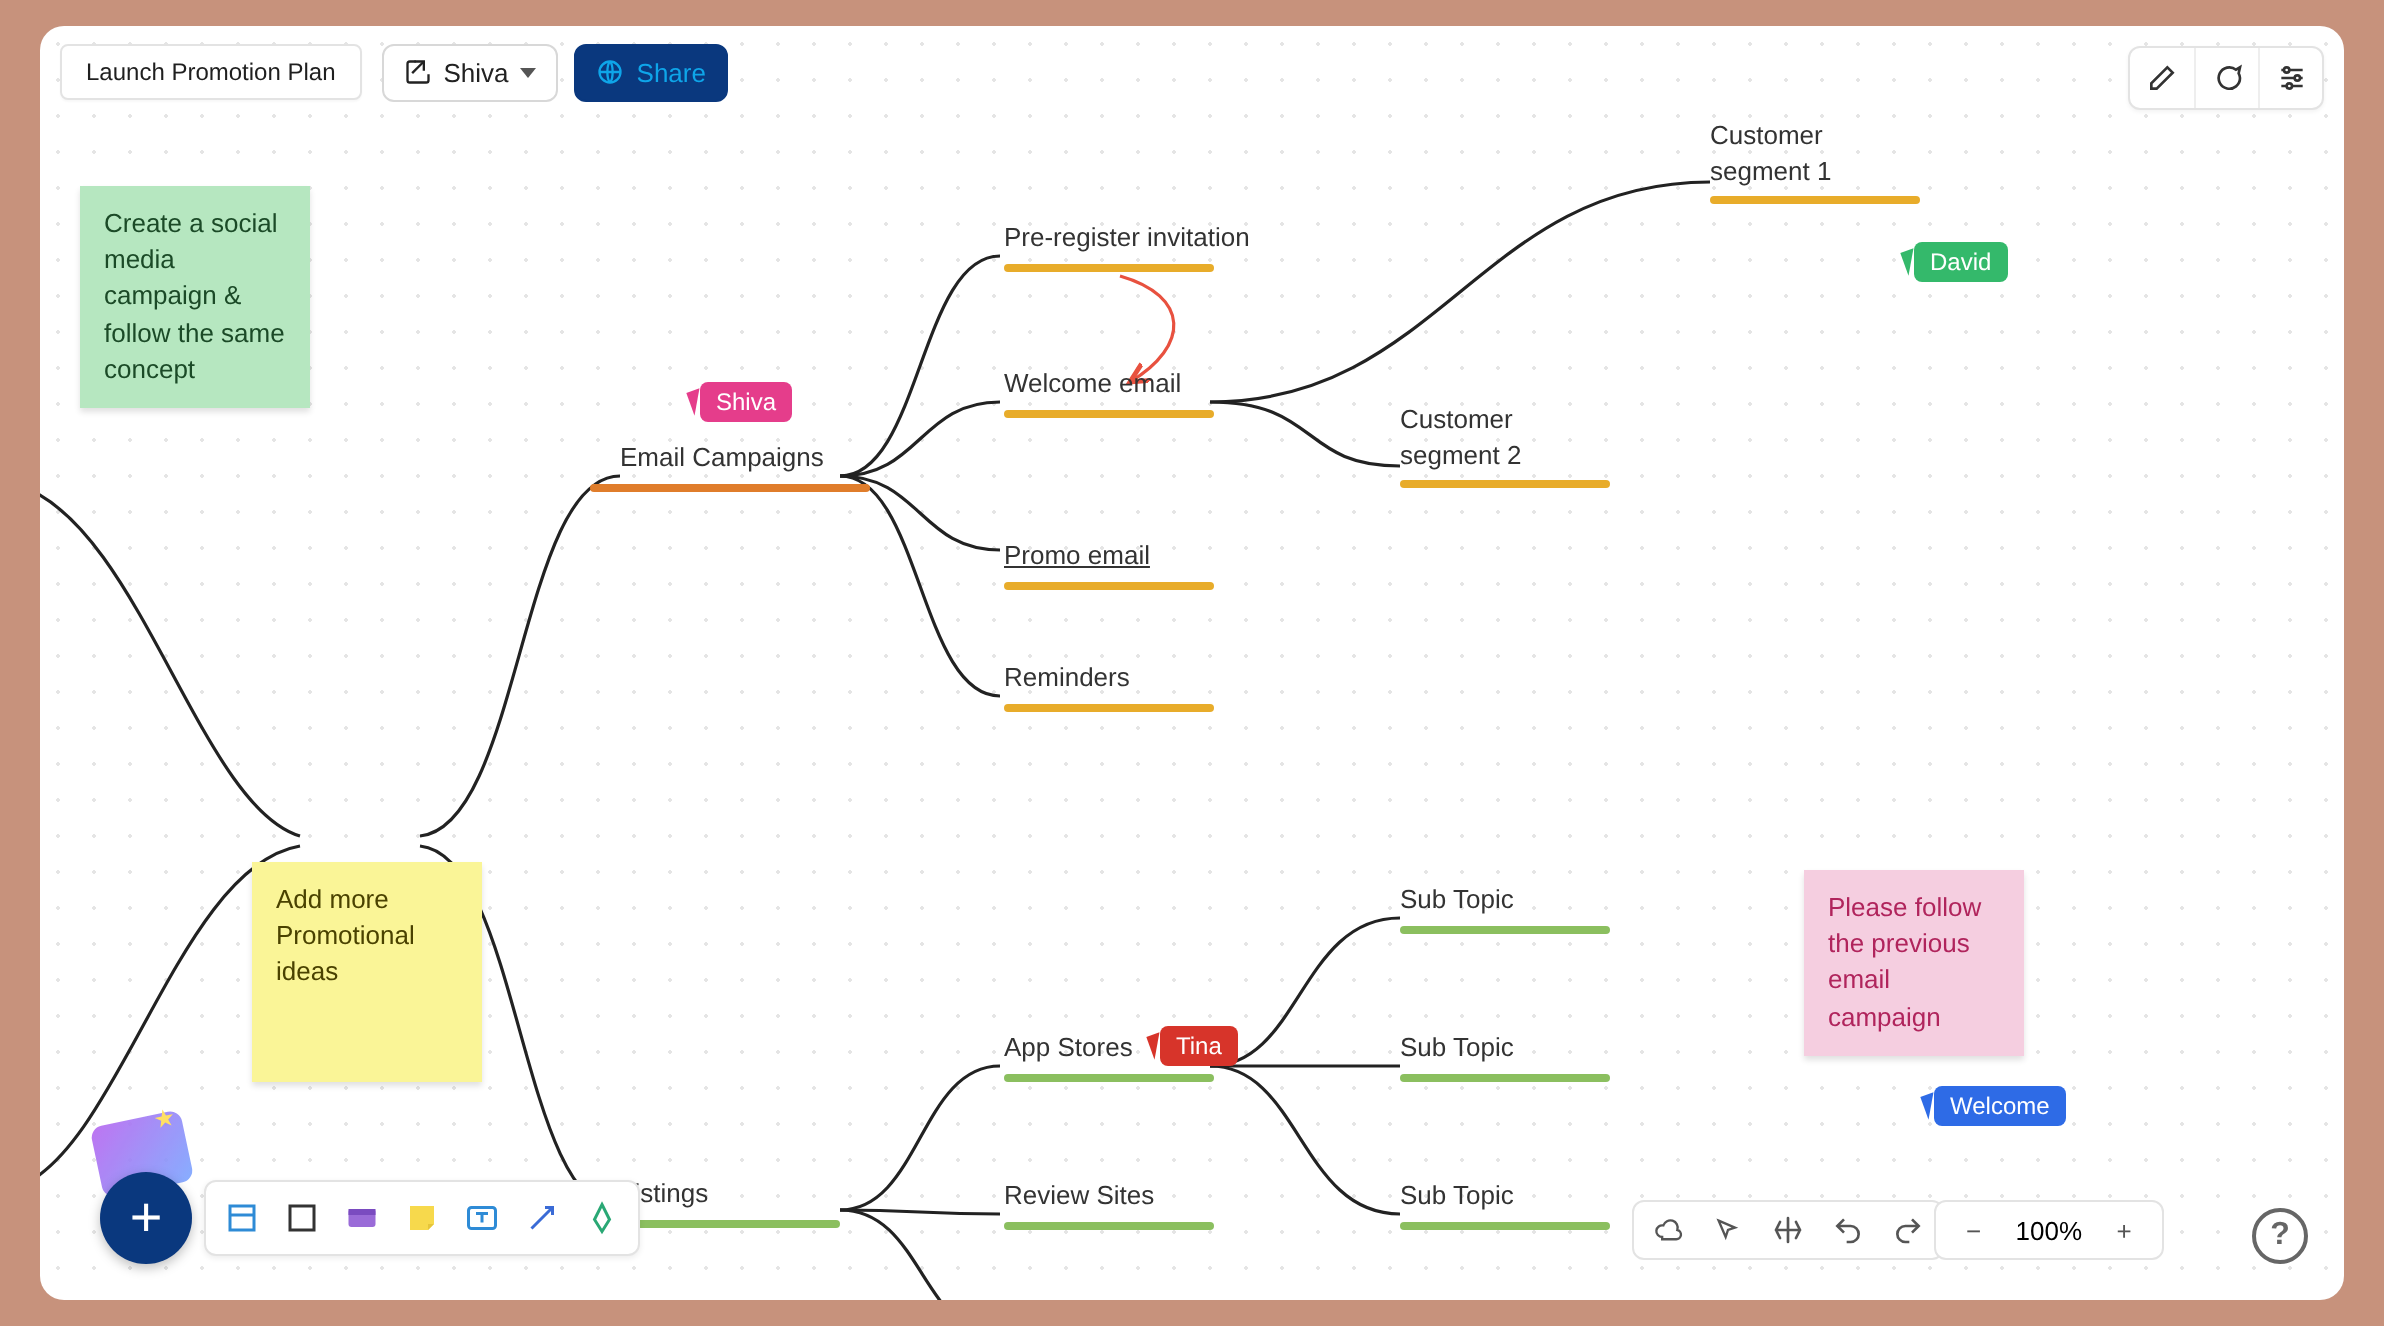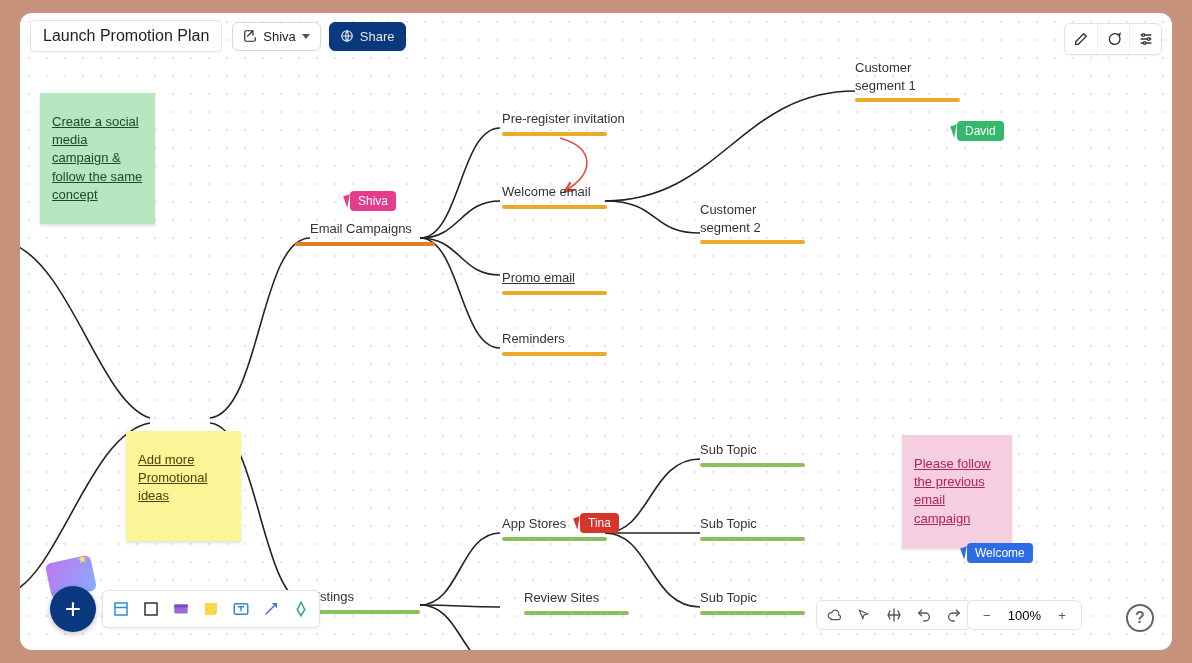--- a/index.html
+++ b/index.html
@@ -19,28 +19,28 @@
     border-radius: 12px;
     overflow: hidden;
     background-image: radial-gradient(#e5e5e5 1px, transparent 1px);
     background-size: 18px 18px;
     background-position: 0 0;
   }
   
   .topbar { position: absolute; left: 0; top: 0; right: 0; height: 46px; display: flex; align-items: center; padding: 8px 10px; }
   .title {
     background: #fff; border: 1px solid #e3e3e3; border-radius: 4px; padding: 6px 12px;
-    font-size: 16px; color: #1f1f1f; margin-right: 10px; box-shadow: 0 1px 1px rgba(0,0,0,.03);
+    font-size: 12px; color: #1f1f1f; margin-right: 10px; box-shadow: 0 1px 1px rgba(0,0,0,.03);
   }
   .btn {
     background: #fff; border: 1px solid #d8d8d8; border-radius: 6px; padding: 6px 10px;
     font-size: 13px; display: inline-flex; align-items: center; gap: 6px; cursor: pointer;
     color: #222;
   }
-  .btn.share { background: #0a387e; color: #e5e5e5; border-color: #0a387e; align-items: center; }
+  .btn.share { background: #0a387e; color: #0ea5e9; border-color: #0a387e; align-items: center; }
   .caret { width: 0; height: 0; border-left: 4px solid transparent; border-right: 4px solid transparent; border-top: 5px solid #555; }
   .right-tools {
     position: absolute; right: 10px; top: 10px; background: #fff; border: 1px solid #e3e3e3;
     border-radius: 6px; display: flex; gap: 0; box-shadow: 0 1px 2px rgba(0,0,0,.05);
   }
   .icon-btn { width: 32px; height: 30px; display: flex; align-items:center; justify-content:center; cursor:pointer; color:#333; }
   .icon-btn + .icon-btn { border-left: 1px solid #eee; }
   .svglayer { position: absolute; inset:0; }
 
   .node { position: absolute; font-size: 13px; color: #333; }
@@ -49,23 +49,22 @@
   .u-orange { background: #e07d2b; }
   .u-yellow { background: #e8ac2a; }
   .u-green  { background: #8bbf5f; }
 
   .pill {
     position: absolute; background: #2a3441; color: #fff; font-size: 13px;
     padding: 10px 18px; border-radius: 20px;
   }
 
   .sticky {
-    position: absolute; padding: 20px 12px; font-size: 13px; line-height: 1.4;
+    position: absolute; padding: 10px 12px; font-size: 13px; line-height: 1.4;
     box-shadow: 0 2px 3px rgba(0,0,0,.12);
-    text-decoration: underline;
   }
   .sticky.green { background: #b6e7c0; color:#1b4a27; }
   .sticky.yellow { background: #faf597; color:#4a4200; }
   .sticky.pink  { background: #f5cee0; color:#b0245c; }
 
   .cursor-tag {
     position: absolute; display: flex; align-items: center;
   }
   .cursor-tag .ptr {
     width: 0; height: 0; border-style: solid;
@@ -226,21 +225,21 @@
   </div>
 
   <div class="node" style="left:290px; top:575px; width:110px;">
     <div class="label">Listings</div>
     <div class="underline u-green" style="width:110px;"></div>
   </div>
   <div class="node" style="left:482px; top:502px; width:120px;">
     <div class="label">App Stores</div>
     <div class="underline u-green" style="width:105px;"></div>
   </div>
-  <div class="node" style="left:504px; top:576px; width:120px;">
+  <div class="node" style="left:482px; top:576px; width:120px;">
     <div class="label">Review Sites</div>
     <div class="underline u-green" style="width:105px;"></div>
   </div>
   <div class="node" style="left:680px; top:428px; width:110px;">
     <div class="label">Sub Topic</div>
     <div class="underline u-green" style="width:105px;"></div>
   </div>
   <div class="node" style="left:680px; top:502px; width:110px;">
     <div class="label">Sub Topic</div>
     <div class="underline u-green" style="width:105px;"></div>

